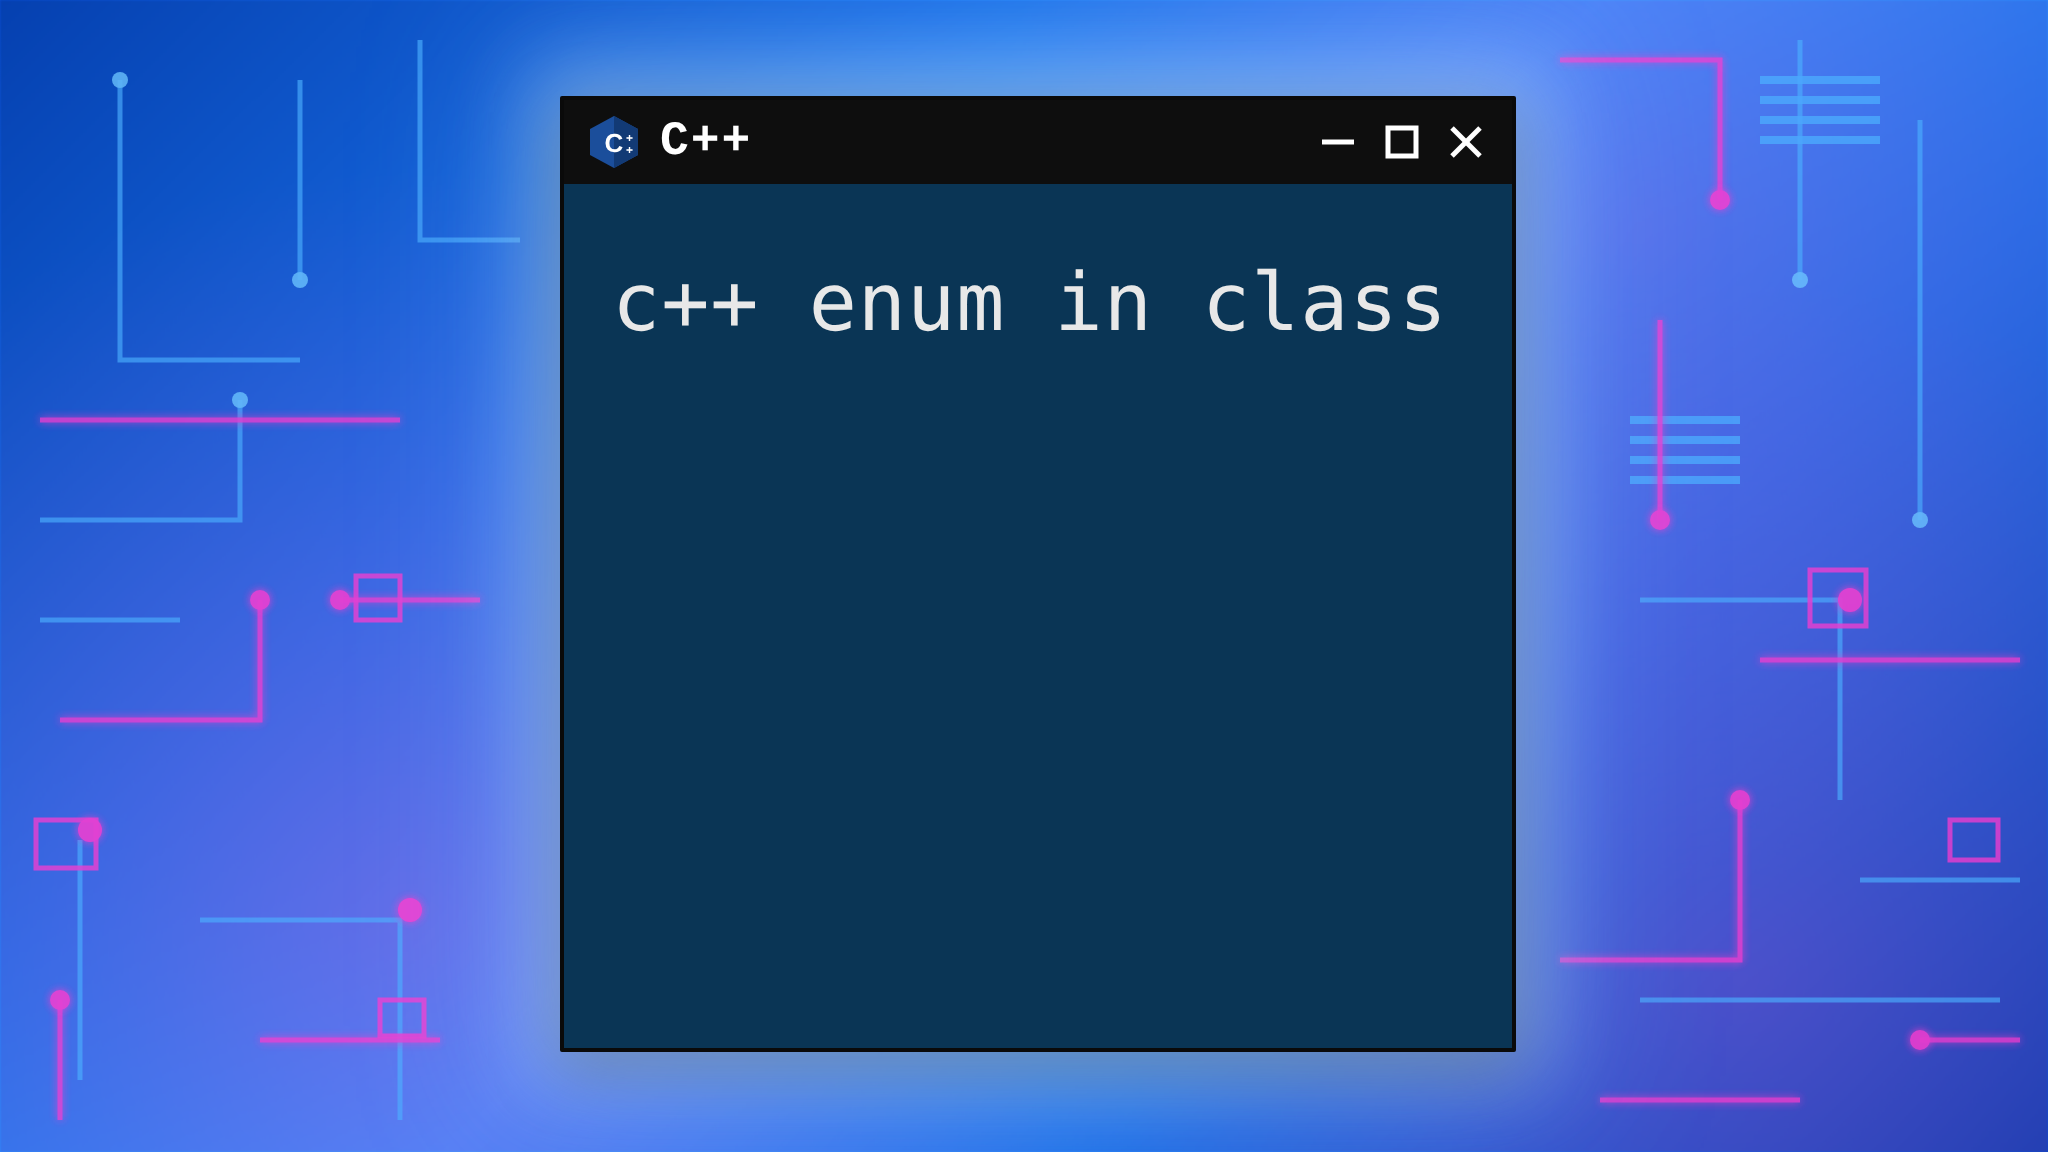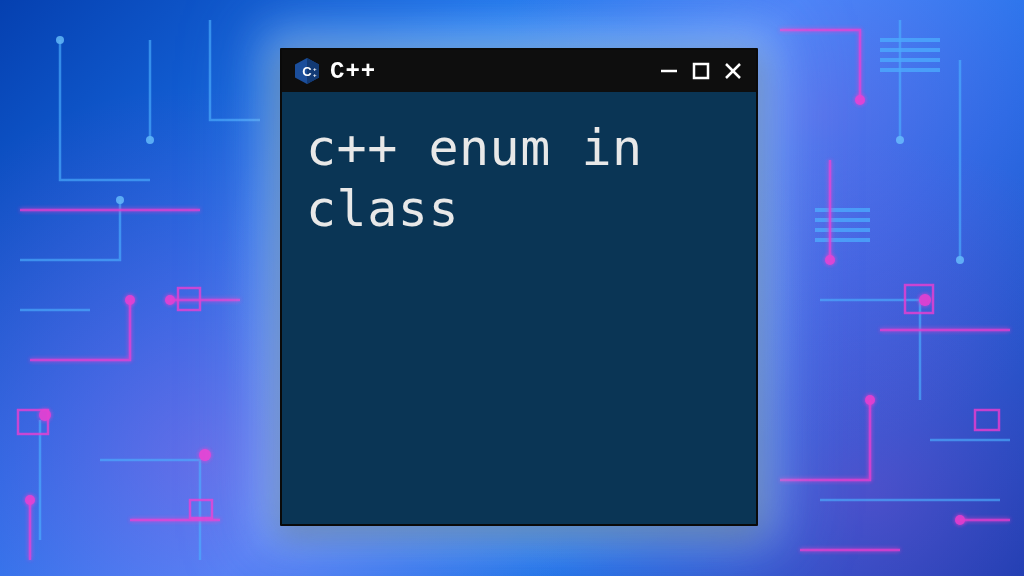--- a/index.html
+++ b/index.html
@@ -95,24 +95,24 @@
       height: 22px;
       display: flex;
       align-items: center;
       justify-content: center;
       cursor: pointer;
     }
     
     .ctrl svg { display: block; }
     
     .content {
-      padding: 26px 24px;
+      padding: 36px 24px;
       color: #e8e8e8;
       font-family: "Consolas", "DejaVu Sans Mono", "Courier New", monospace;
-      font-size: 50px;
+      font-size: 40px;
       line-height: 1.22;
       letter-spacing: 0.5px;
       font-weight: 400;
       white-space: pre-wrap;
     }
   </style>
 </head>
 <body>
 
 <div class="bg"></div>

